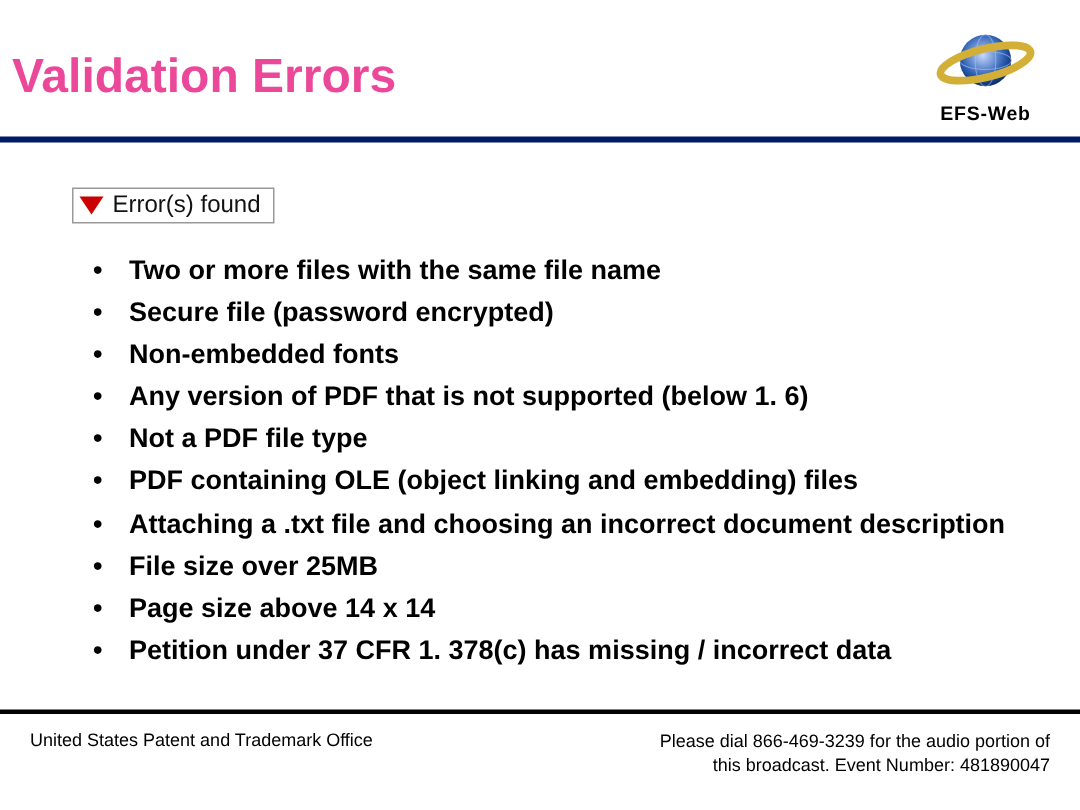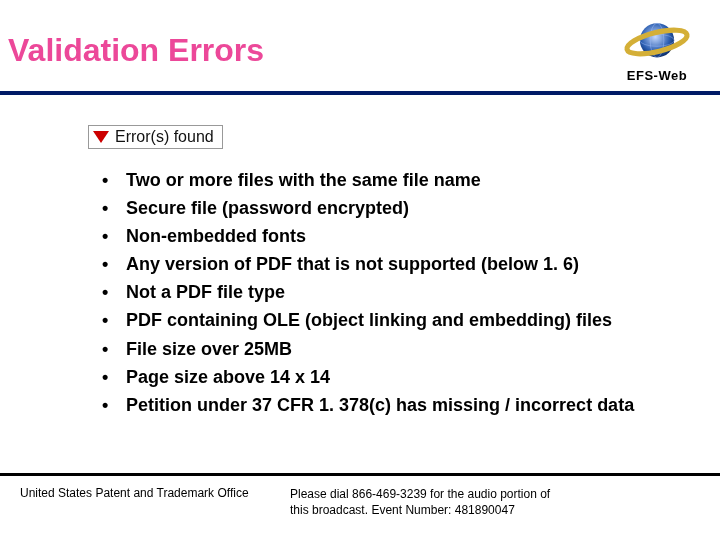--- a/index.html
+++ b/index.html
@@ -32,21 +32,20 @@
   .logo-text {
     font-size: 13px;
     font-weight: bold;
     color: #000;
     letter-spacing: 0.5px;
     margin-top: 2px;
   }
   .logo-svg { width: 70px; height: 48px; }
   .content {
     padding: 30px 48px 0 48px;
-    margin-left: 40px;
   }
   .error-badge {
     display: inline-flex;
     align-items: center;
     border: 1px solid #999;
     background: #fff;
     padding: 2px 8px 2px 4px;
     font-size: 16px;
     color: #111;
     margin-bottom: 18px;
@@ -87,21 +86,21 @@
     padding: 10px 20px 0 20px;
     display: flex;
     font-size: 12px;
     color: #000;
   }
   .footer-left {
     flex: 0 0 270px;
   }
   .footer-right {
     flex: 1;
-    text-align: left;
+    text-align: right;
     line-height: 1.35;
   }
 </style>
 </head>
 <body>
 
 <div class="header">
   <div class="title">Validation Errors</div>
   <div class="logo-box">
     <svg class="logo-svg" viewBox="0 0 80 56">
@@ -127,20 +126,21 @@
     <span>Error(s) found</span>
   </div>
 
   <ul class="errors">
     <li>Two or more files with the same file name</li>
     <li>Secure file (password encrypted)</li>
     <li>Non-embedded fonts</li>
     <li>Any version of PDF that is not supported (below 1. 6)</li>
     <li>Not a PDF file type</li>
     <li>PDF containing OLE (object linking and embedding) files</li>
+    <li>Attaching a .txt file and choosing an incorrect document description</li>
     <li>File size over 25MB</li>
     <li>Page size above 14 x 14</li>
     <li>Petition under 37 CFR 1. 378(c) has missing / incorrect data</li>
   </ul>
 </div>
 
 <div class="footer">
   <div class="footer-left">United States Patent and Trademark Office</div>
   <div class="footer-right">
     <span>Please dial 866-469-3239 for the audio portion of</span><br>

